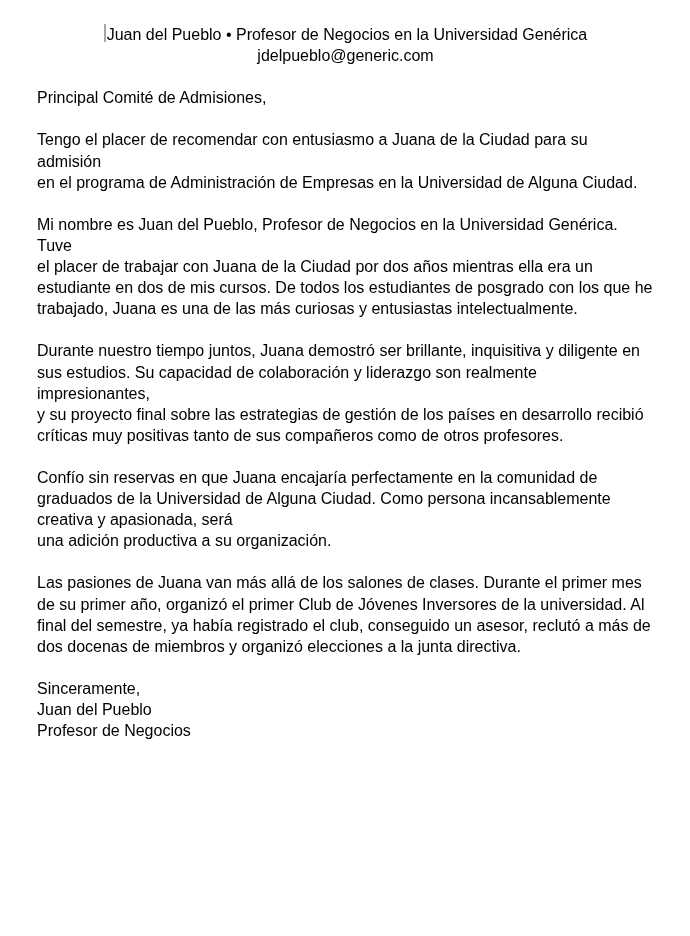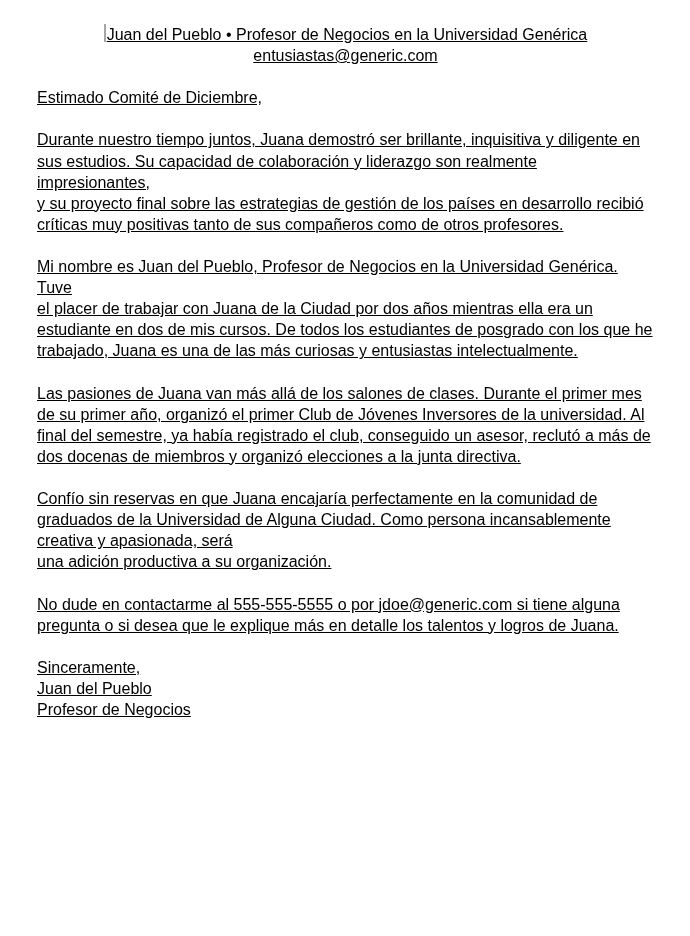--- a/index.html
+++ b/index.html
@@ -18,21 +18,20 @@
     line-height: 21.1px;
     overflow: hidden;
     box-sizing: border-box;
   }
   .content {
     padding: 24px 36px 0 37px;
   }
   .block {
     margin: 0 0 21.1px 0;
     white-space: normal;
-    text-decoration: underline;
   }
   .block:last-child {
     margin-bottom: 0;
   }
   .header-block {
     text-align: center;
   }
   .caret {
     display: inline-block;
     width: 2px;
@@ -43,34 +42,34 @@
   }
 </style>
 </head>
 <body>
 
 <div class="page">
   <div class="content">
 
     <div class="block header-block">
       <div><span class="caret"></span><span>Juan del Pueblo • Profesor de Negocios en la Universidad Genérica</span></div>
-      <div>entusiastas@generic.com</div>
+      <div>jdelpueblo@generic.com</div>
     </div>
 
 
 
-    <div class="block">Estimado Comité de Diciembre,</div>
+    <div class="block">Principal Comité de Admisiones,</div>
 
+    <div class="block">Tengo el placer de recomendar con entusiasmo a Juana de la Ciudad para su admisión<br>en el programa de Administración de Empresas en la Universidad de Alguna Ciudad.</div>
+
+    <div class="block">Mi nombre es Juan del Pueblo, Profesor de Negocios en la Universidad Genérica. Tuve<br>el placer de trabajar con Juana de la Ciudad por dos años mientras ella era un<br>estudiante en dos de mis cursos. De todos los estudiantes de posgrado con los que he<br>trabajado, Juana es una de las más curiosas y entusiastas intelectualmente.</div>
 
     <div class="block">Durante nuestro tiempo juntos, Juana demostró ser brillante, inquisitiva y diligente en<br>sus estudios. Su capacidad de colaboración y liderazgo son realmente impresionantes,<br>y su proyecto final sobre las estrategias de gestión de los países en desarrollo recibió<br>críticas muy positivas tanto de sus compañeros como de otros profesores.</div>
 
-    <div class="block">Mi nombre es Juan del Pueblo, Profesor de Negocios en la Universidad Genérica. Tuve<br>el placer de trabajar con Juana de la Ciudad por dos años mientras ella era un<br>estudiante en dos de mis cursos. De todos los estudiantes de posgrado con los que he<br>trabajado, Juana es una de las más curiosas y entusiastas intelectualmente.</div>
+    <div class="block">Confío sin reservas en que Juana encajaría perfectamente en la comunidad de<br>graduados de la Universidad de Alguna Ciudad. Como persona incansablemente<br>creativa y apasionada, será<br>una adición productiva a su organización.</div>
 
     <div class="block">Las pasiones de Juana van más allá de los salones de clases. Durante el primer mes<br>de su primer año, organizó el primer Club de Jóvenes Inversores de la universidad. Al<br>final del semestre, ya había registrado el club, conseguido un asesor, reclutó a más de<br>dos docenas de miembros y organizó elecciones a la junta directiva.</div>
 
-    <div class="block">Confío sin reservas en que Juana encajaría perfectamente en la comunidad de<br>graduados de la Universidad de Alguna Ciudad. Como persona incansablemente<br>creativa y apasionada, será<br>una adición productiva a su organización.</div>
-
-    <div class="block">No dude en contactarme al 555-555-5555 o por jdoe@generic.com si tiene alguna<br>pregunta o si desea que le explique más en detalle los talentos y logros de Juana.</div>
 
     <div class="block">Sinceramente,<br>Juan del Pueblo<br>Profesor de Negocios</div>
 
   </div>
 </div>
 
 </body></html>

